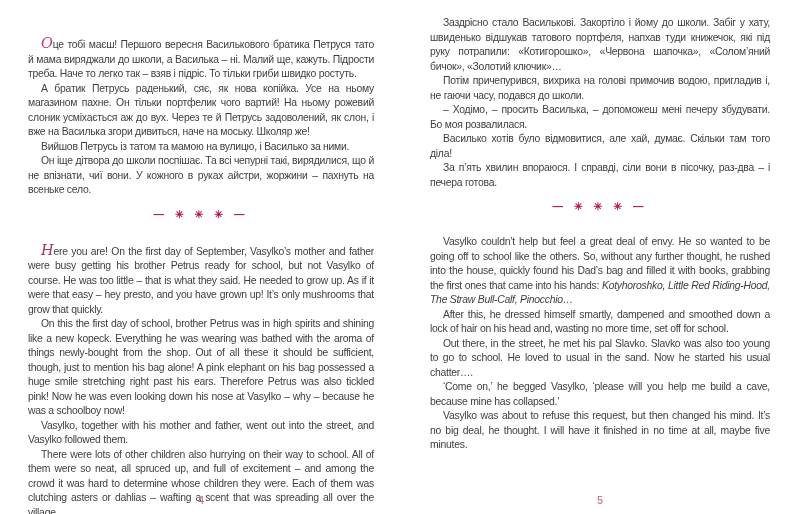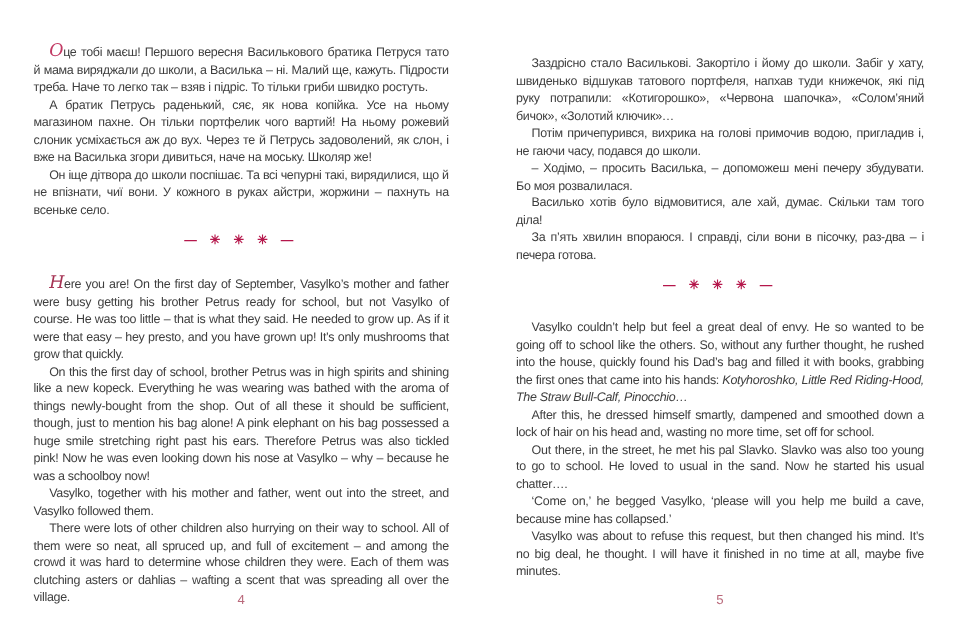--- a/index.html
+++ b/index.html
@@ -24,21 +24,21 @@
     overflow: hidden;
   }
   .page-left {
     left: 0;
     width: 400px;
     padding: 36px 26px 0 28px;
   }
   .page-right {
     left: 400px;
     width: 400px;
-    padding: 47px 30px 0 30px;
+    padding: 16px 30px 0 30px;
   }
   .para {
     margin: 0;
     font-size: 10.4px;
     line-height: 14.5px;
     letter-spacing: -0.25px;
     text-align: justify;
     text-indent: 13px;
   }
   .dropcap {
@@ -74,20 +74,21 @@
 </style>
 </head>
 <body>
 
 <div class="spread">
 
   <section class="page page-left">
     <div>
       <p class="para"><span class="dropcap">О</span><span>це тобі маєш! Першого вересня Василькового братика Петруся тато й мама виряджали до школи, а Василька – ні. Малий ще, кажуть. Підрости треба. Наче то легко так – взяв і підріс. То тільки гриби швидко ростуть.</span></p>
       <p class="para">А братик Петрусь раденький, сяє, як нова копійка. Усе на ньому магазином пахне. Он тільки портфелик чого вартий! На ньому рожевий слоник усміхається аж до вух. Через те й Петрусь задоволений, як слон, і вже на Василька згори дивиться, наче на моську. Школяр же!</p>
+      <p class="para">Вийшов Петрусь із татом та мамою на вулицю, і Василько за ними.</p>
       <p class="para">Он іще дітвора до школи поспішає. Та всі чепурні такі, вирядилися, що й не впізнати, чиї вони. У кожного в руках айстри, жоржини – пахнуть на всеньке село.</p>
     </div>
 
     <div class="divider">— ✳ ✳ ✳ —</div>
 
     <div>
       <p class="para"><span class="dropcap dropcap-en">H</span><span>ere you are! On the first day of September, Vasylko’s mother and father were busy getting his brother Petrus ready for school, but not Vasylko of course. He was too little – that is what they said. He needed to grow up. As if it were that easy – hey presto, and you have grown up! It’s only mushrooms that grow that quickly.</span></p>
       <p class="para">On this the first day of school, brother Petrus was in high spirits and shining like a new kopeck. Everything he was wearing was bathed with the aroma of things newly-bought from the shop. Out of all these it should be sufficient, though, just to mention his bag alone! A pink elephant on his bag possessed a huge smile stretching right past his ears. Therefore Petrus was also tickled pink! Now he was even looking down his nose at Vasylko – why – because he was a schoolboy now!</p>
       <p class="para">Vasylko, together with his mother and father, went out into the street, and Vasylko followed them.</p>
       <p class="para">There were lots of other children also hurrying on their way to school. All of them were so neat, all spruced up, and full of excitement – and among the crowd it was hard to determine whose children they were. Each of them was clutching asters or dahlias – wafting a scent that was spreading all over the village.</p>

